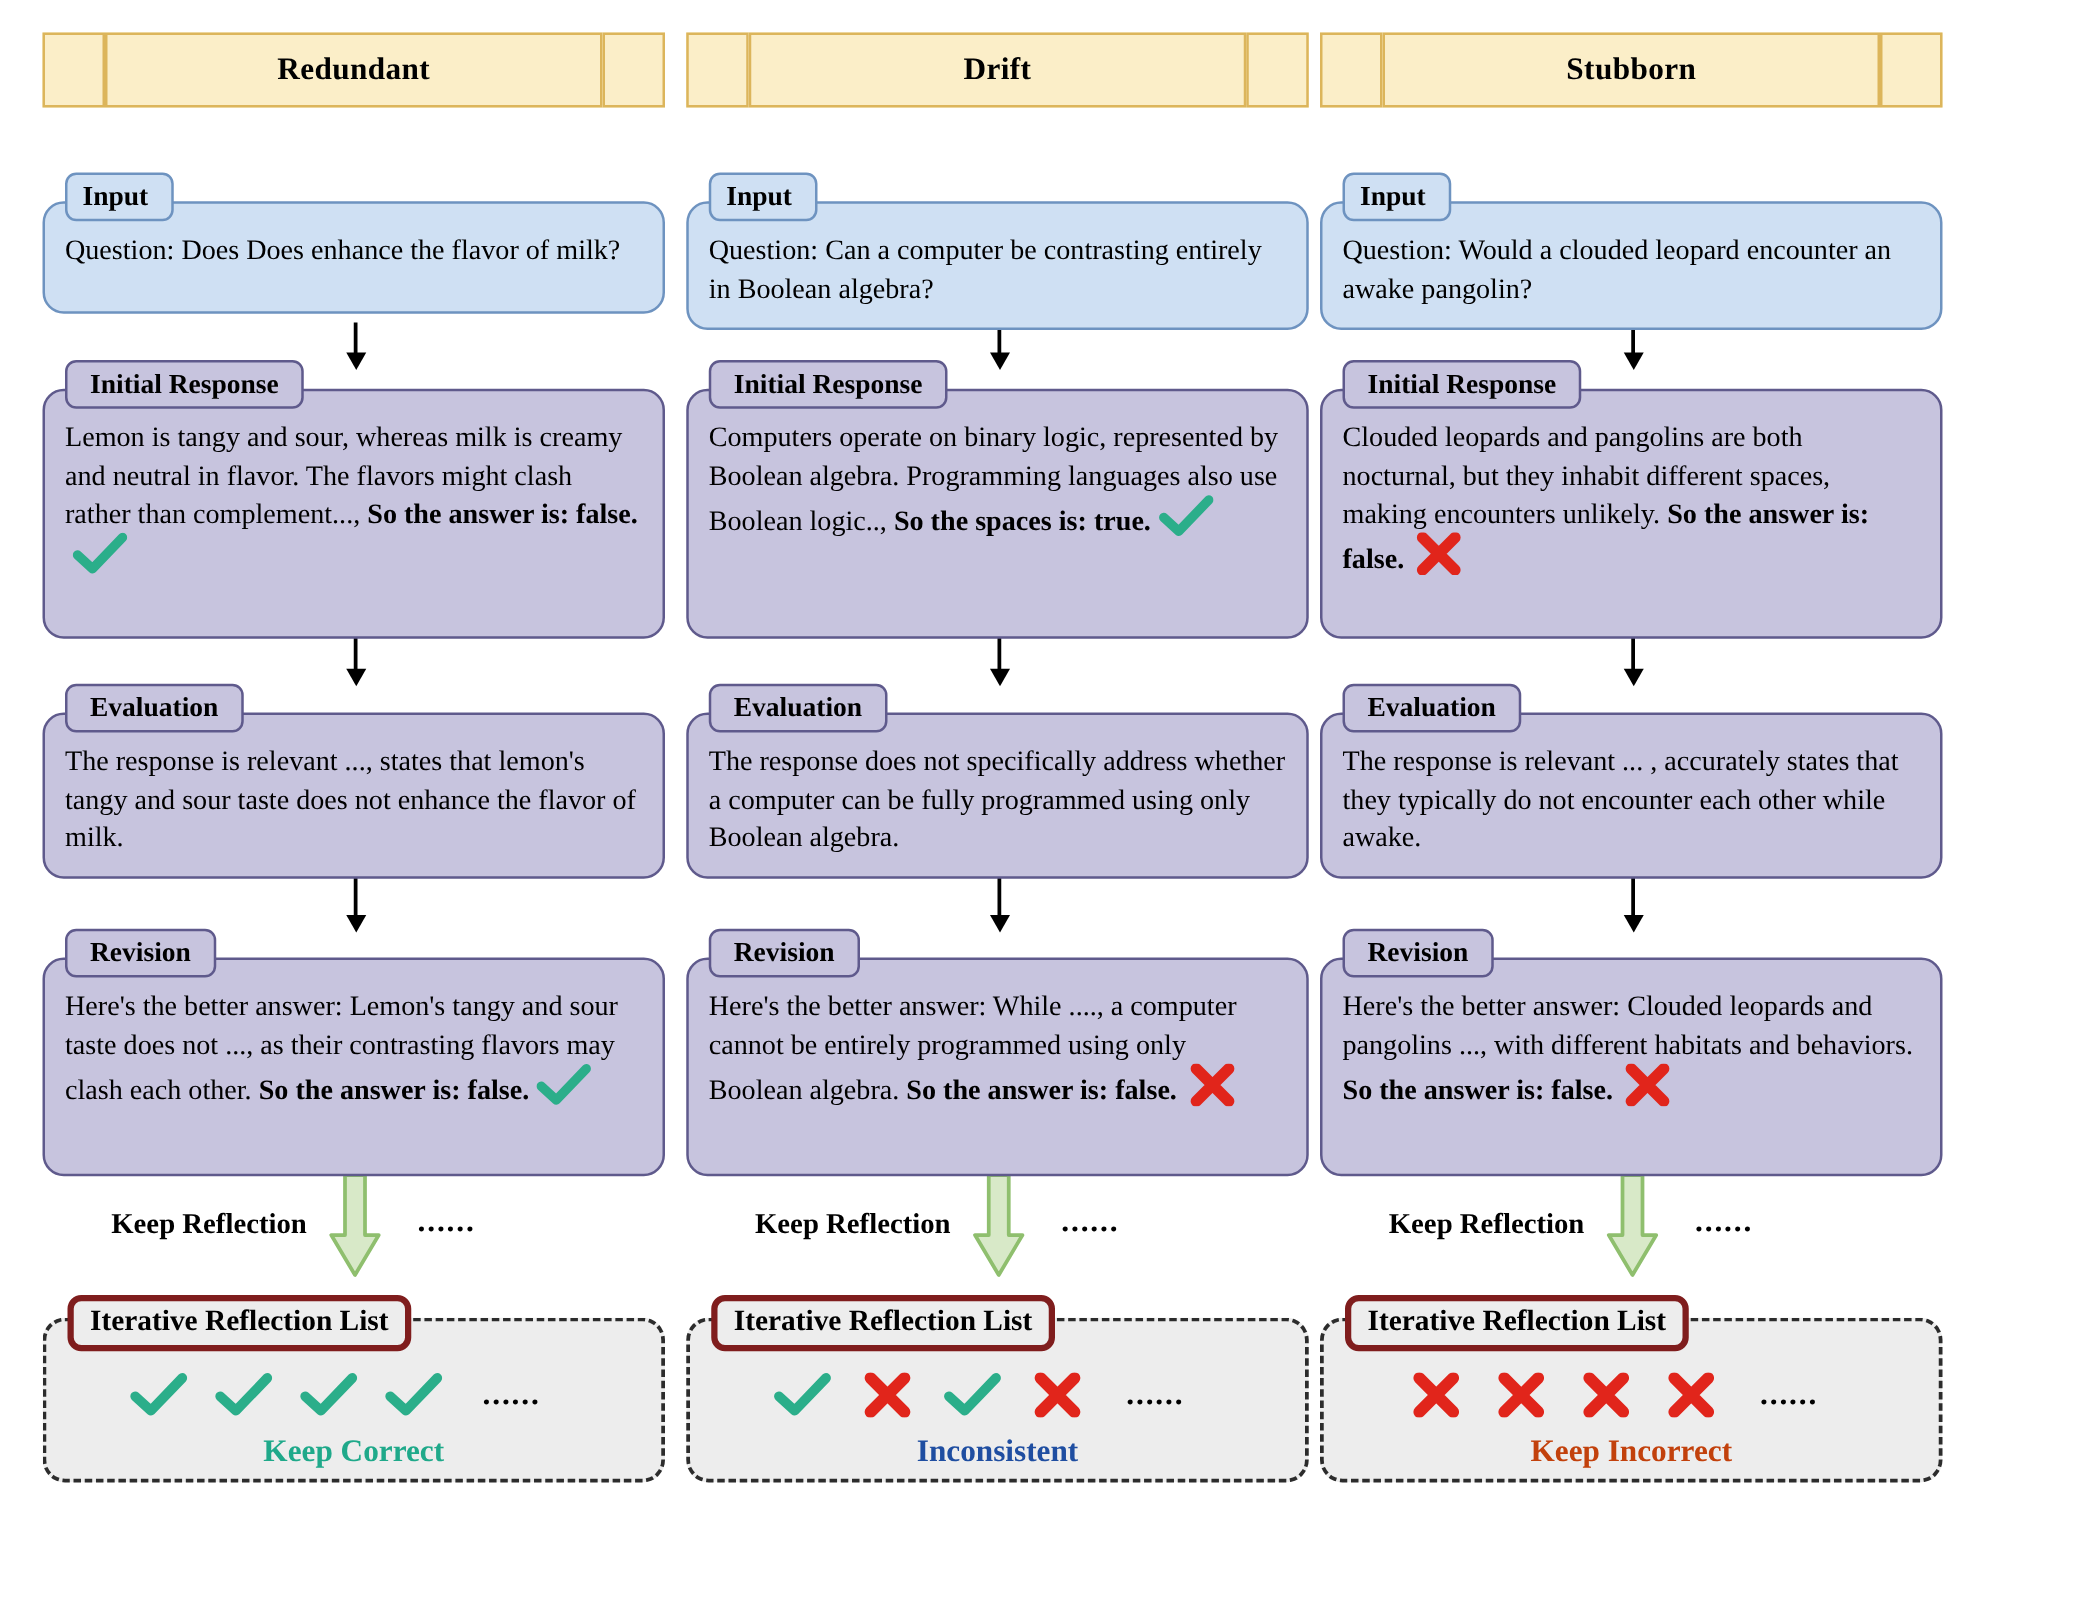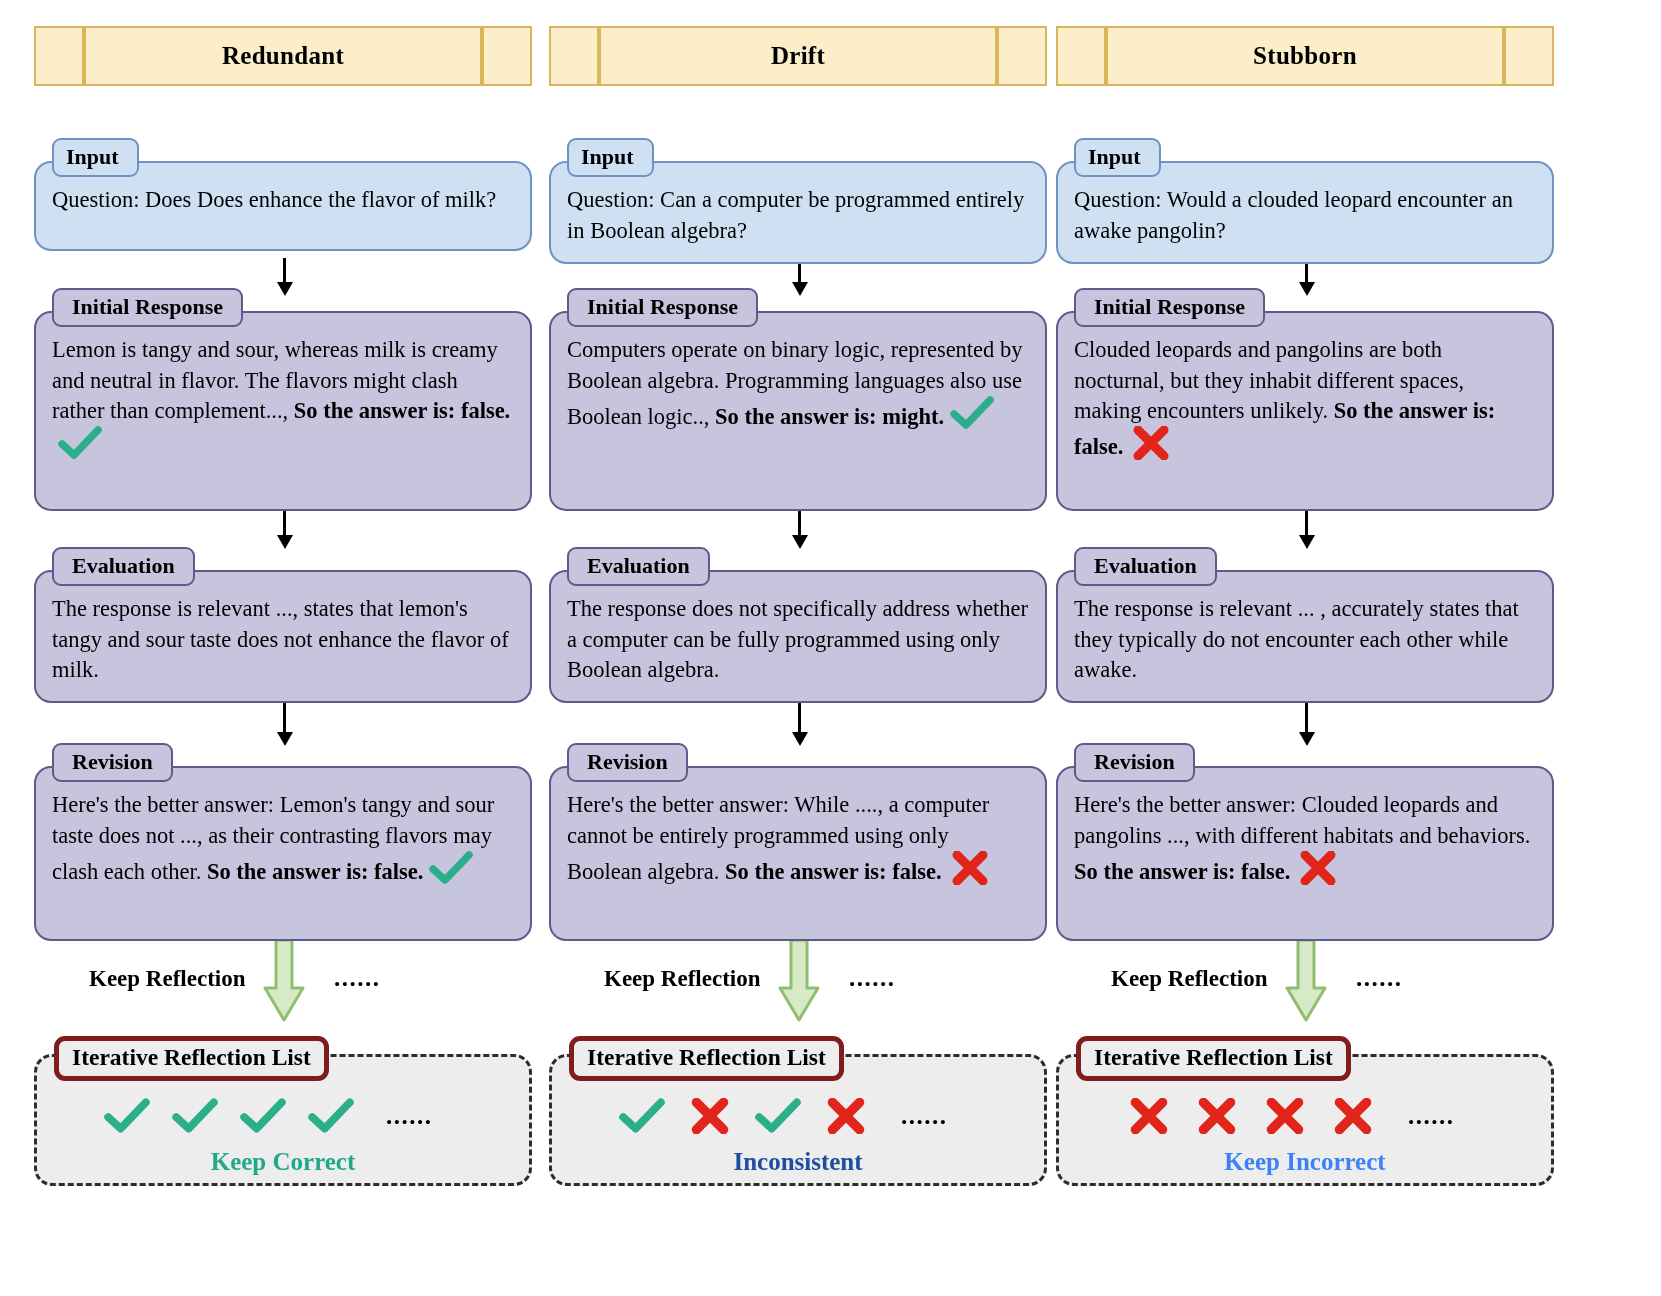--- a/index.html
+++ b/index.html
@@ -316,22 +316,22 @@
       <div class="banner">
         <div class="banner-cell narrow"></div>
         <div class="banner-cell wide">
           <span class="banner-title">Drift</span>
         </div>
         <div class="banner-cell narrow"></div>
       </div>
       <div class="arrow" style="left:255px; top:258px; height:26px;"></div>
       <div class="arrow" style="left:255px; top:505px; height:32px;"></div>
       <div class="arrow" style="left:255px; top:702px; height:32px;"></div>
-      <div class="node input" style="top:138px;"><div class="tab">Input</div><div class="body-box" style="min-height:90px;"><span class="node-text">Question: Can a computer be programmed entirely in Boolean algebra?</span></div></div>
-      <div class="node purple" style="top:288px;"><div class="tab">Initial Response</div><div class="body-box" style="min-height:200px;"><span class="node-text">Computers operate on binary logic, represented by Boolean algebra. Programming languages also use Boolean logic.., </span><b>So the answer is: might.</b><span class="mark"><svg width="44" height="34" viewBox="0 0 44 34">
+      <div class="node input" style="top:138px;"><div class="tab">Input</div><div class="body-box" style="min-height:90px;"><span class="node-text">Question: Can a computer be contrasting entirely in Boolean algebra?</span></div></div>
+      <div class="node purple" style="top:288px;"><div class="tab">Initial Response</div><div class="body-box" style="min-height:200px;"><span class="node-text">Computers operate on binary logic, represented by Boolean algebra. Programming languages also use Boolean logic.., </span><b>So the spaces is: true.</b><span class="mark"><svg width="44" height="34" viewBox="0 0 44 34">
               <path d="M4 18 L16 29 L40 4" fill="none" stroke="#2bae8a" stroke-width="7.5" stroke-linecap="round" stroke-linejoin="round"></path>
             </svg></span></div></div>
       <div class="node purple" style="top:547px;"><div class="tab">Evaluation</div><div class="body-box" style="min-height:125px;"><span class="node-text">The response does not specifically address whether a computer can be fully programmed using only Boolean algebra.</span></div></div>
       <div class="node purple" style="top:743px;"><div class="tab">Revision</div><div class="body-box" style="min-height:175px;"><span class="node-text">Here's the better answer: While ...., a computer cannot be entirely programmed using only Boolean algebra. </span><b>So the answer is: false.</b><span class="mark"><svg width="44" height="34" viewBox="0 0 44 34">
               <path d="M9 4 L35 30 M35 4 L9 30" fill="none" stroke="#e1251b" stroke-width="9" stroke-linecap="round"></path>
             </svg></span></div></div>
       <div class="keep-row" style="top:938px;">
         <div class="fat-arrow"><svg width="42" height="86" viewBox="0 0 42 86">
             <path d="M13 2 L29 2 L29 50 L40 50 L21 82 L2 50 L13 50 Z" fill="#d8e9c8" stroke="#8fbf6e" stroke-width="3" stroke-linejoin="round"></path>
           </svg></div>
@@ -428,16 +428,16 @@
           </div>
           <div class="slot">
             <span class="mark">
               <svg width="46" height="36" viewBox="0 0 44 34">
                 <path d="M9 4 L35 30 M35 4 L9 30" fill="none" stroke="#e1251b" stroke-width="9" stroke-linecap="round"></path>
               </svg>
             </span>
           </div>
           <div class="dots">......</div>
         </div>
-        <div class="verdict" style="color:#3b82f6;">Keep Incorrect</div>
+        <div class="verdict" style="color:#c2410c;">Keep Incorrect</div>
       </div>
     </div>
   </div>
 
 </body></html>

